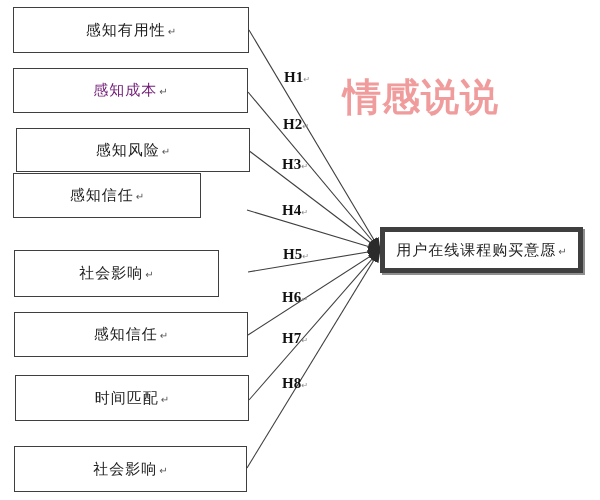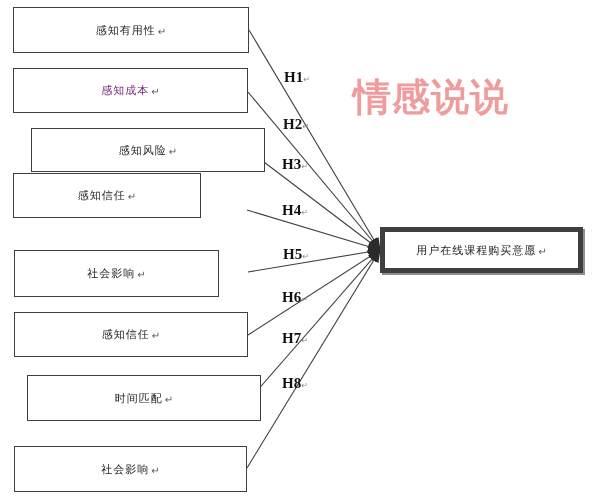--- a/index.html
+++ b/index.html
@@ -12,21 +12,21 @@
   }
   #lines-svg{position:absolute;left:0;top:0;width:600px;height:500px;}
   .factor-box{
     position:absolute;
     border:1px solid #3f3f3f;
     background:#ffffff;
     display:flex;align-items:center;justify-content:center;
     box-sizing:border-box;
   }
   .box-label{
-    font-size:11px;color:#222;letter-spacing:1px;white-space:nowrap;
+    font-size:15px;color:#222;letter-spacing:1px;white-space:nowrap;
   }
   .return-mark{
     font-size:10px;color:#555;margin-left:2px;transform:translateY(1px);
   }
   .h-label{
     position:absolute;
     font-size:15px;font-weight:bold;color:#111;
     white-space:nowrap;line-height:1;
   }
   .h-return{font-size:8px;color:#888;font-weight:normal;}
@@ -40,21 +40,20 @@
   }
   .watermark{
     position:absolute;
     font-family:"DejaVu Sans", sans-serif;
     font-weight:bold;
     font-size:38px;
     line-height:1;
     letter-spacing:1px;
     user-select:none;
     white-space:nowrap;
-    margin-left:10px;
   }
 </style>
 </head>
 <body>
 
 <div id="canvas">
 
   <svg id="lines-svg" xmlns="http://www.w3.org/2000/svg">
     <defs>
       <marker id="arrowhead" markerUnits="userSpaceOnUse" markerWidth="13" markerHeight="11" refX="12" refY="5.5" orient="auto">
@@ -75,41 +74,41 @@
       <div class="factor-box" style="left: 13px; top: 7px; width: 236px; height: 46px; border-color: rgb(63, 63, 63);">
         <span class="box-label" style="color: rgb(34, 34, 34);">感知有用性</span>
         <span class="return-mark">↵</span>
       </div>
       <div class="h-label" style="left: 284px; top: 70px;"><span>H1</span><span class="h-return">↵</span></div>
       <div class="factor-box" style="left: 13px; top: 68px; width: 235px; height: 45px; border-color: rgb(63, 63, 63);">
         <span class="box-label" style="color: #701a75;">感知成本</span>
         <span class="return-mark">↵</span>
       </div>
       <div class="h-label" style="left: 283px; top: 117px;"><span>H2</span><span class="h-return">↵</span></div>
-      <div class="factor-box" style="left: 31px; top: 128px; width: 234px; height: 44px; border-color: rgb(63, 63, 63);">
+      <div class="factor-box" style="left: 16px; top: 128px; width: 234px; height: 44px; border-color: rgb(63, 63, 63);">
         <span class="box-label" style="color: rgb(34, 34, 34);">感知风险</span>
         <span class="return-mark">↵</span>
       </div>
       <div class="h-label" style="left: 282px; top: 157px;"><span>H3</span><span class="h-return">↵</span></div>
       <div class="factor-box" style="left: 13px; top: 173px; width: 188px; height: 45px; border-color: rgb(63, 63, 63);">
         <span class="box-label" style="color: rgb(34, 34, 34);">感知信任</span>
         <span class="return-mark">↵</span>
       </div>
       <div class="h-label" style="left: 282px; top: 203px;"><span>H4</span><span class="h-return">↵</span></div>
       <div class="factor-box" style="left: 14px; top: 250px; width: 205px; height: 47px; border-color: rgb(63, 63, 63);">
         <span class="box-label" style="color: rgb(34, 34, 34);">社会影响</span>
         <span class="return-mark">↵</span>
       </div>
       <div class="h-label" style="left: 283px; top: 247px;"><span>H5</span><span class="h-return">↵</span></div>
       <div class="factor-box" style="left: 14px; top: 312px; width: 234px; height: 45px; border-color: rgb(63, 63, 63);">
         <span class="box-label" style="color: rgb(34, 34, 34);">感知信任</span>
         <span class="return-mark">↵</span>
       </div>
       <div class="h-label" style="left: 282px; top: 290px;"><span>H6</span><span class="h-return">↵</span></div>
-      <div class="factor-box" style="left: 15px; top: 375px; width: 234px; height: 46px; border-color: rgb(63, 63, 63); margin-left: 12px;">
+      <div class="factor-box" style="left: 15px; top: 375px; width: 234px; height: 46px; border-color: rgb(63, 63, 63);">
         <span class="box-label" style="color: rgb(34, 34, 34);">时间匹配</span>
         <span class="return-mark">↵</span>
       </div>
       <div class="h-label" style="left: 282px; top: 331px;"><span>H7</span><span class="h-return">↵</span></div>
       <div class="factor-box" style="left: 14px; top: 446px; width: 233px; height: 46px; border-color: rgb(63, 63, 63);">
         <span class="box-label" style="color: rgb(34, 34, 34);">社会影响</span>
         <span class="return-mark">↵</span>
       </div>
       <div class="h-label" style="left: 282px; top: 376px;"><span>H8</span><span class="h-return">↵</span></div>
     </div>

